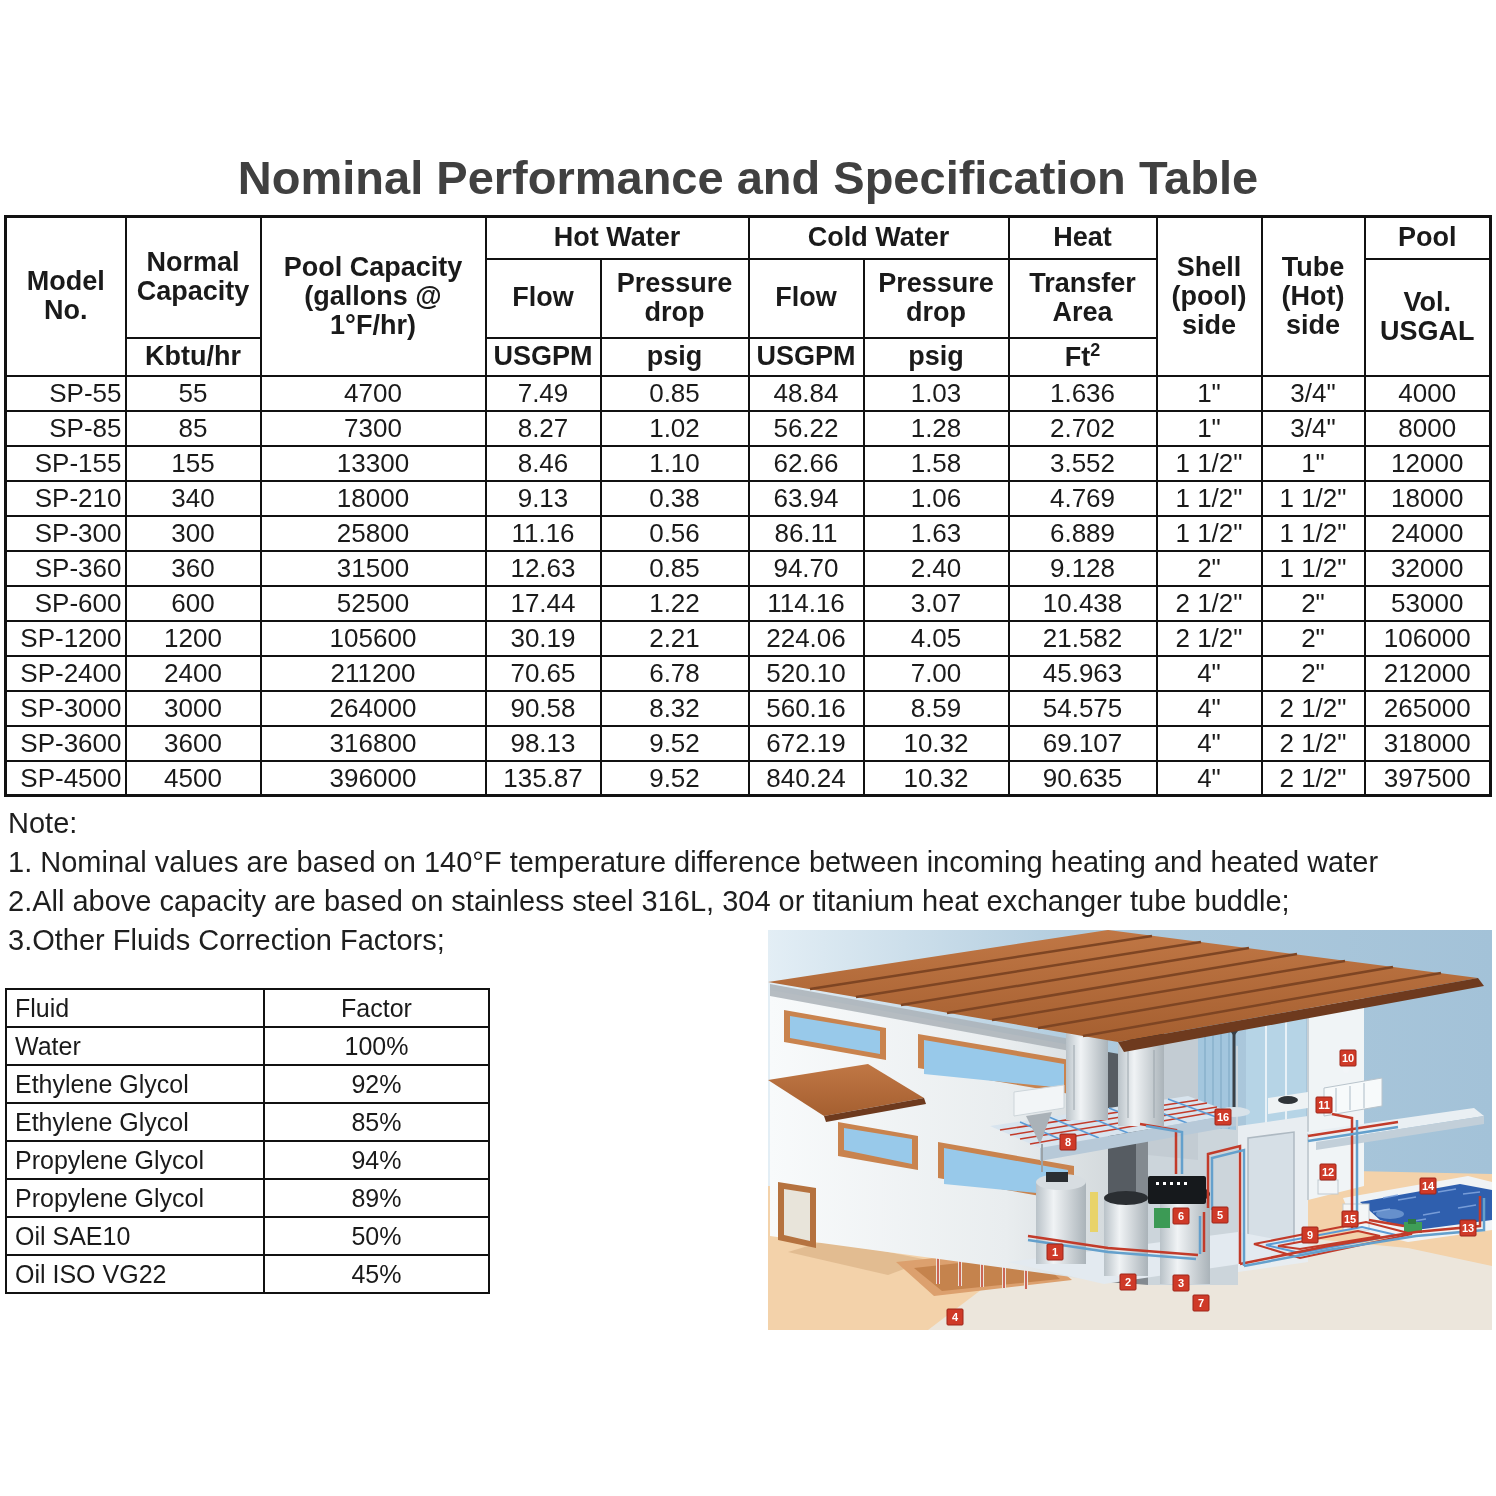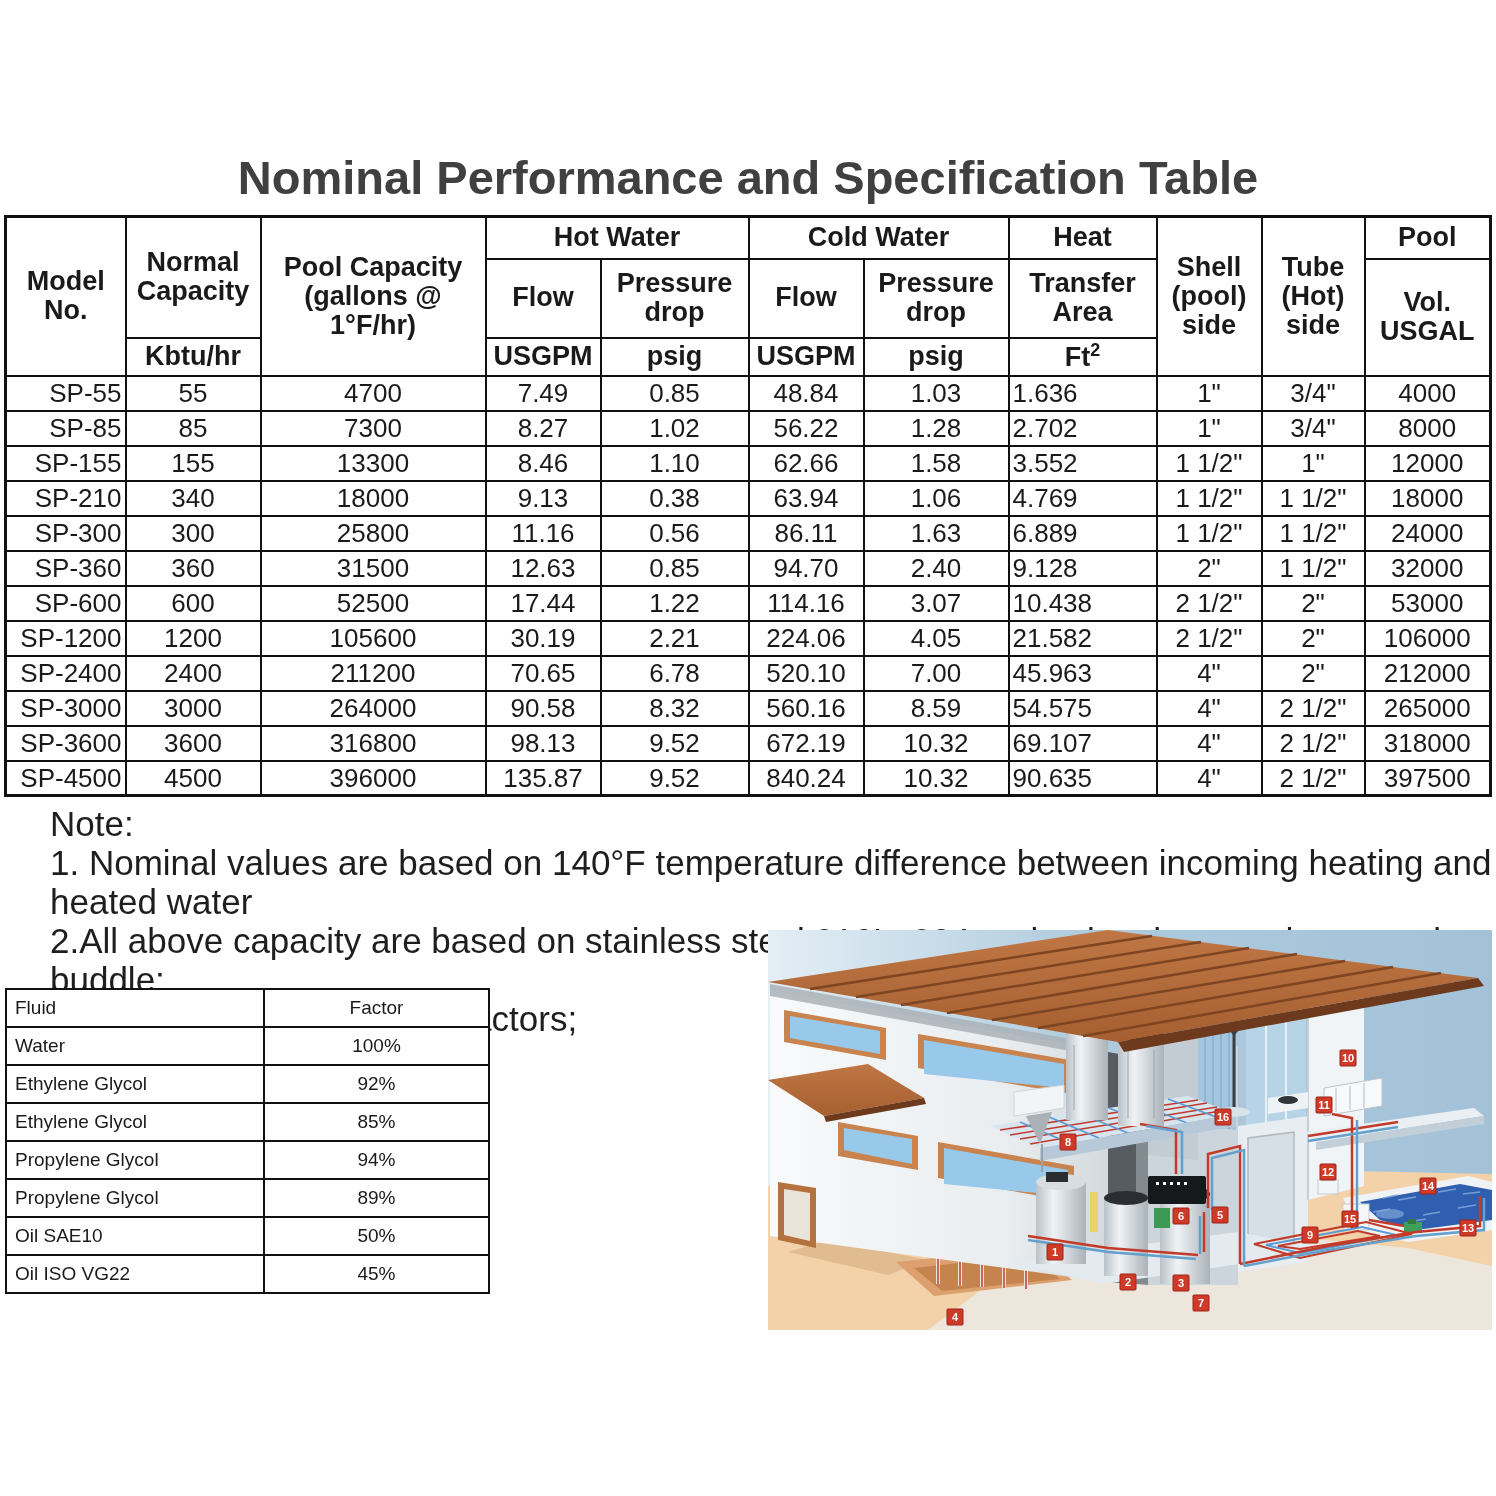--- a/index.html
+++ b/index.html
@@ -19,31 +19,31 @@
   table.spec th, table.spec td{
     border:2px solid #111;padding:1px 3px;overflow:hidden;
     font-size:26px;line-height:1.08;text-align:center;vertical-align:middle;
     background:#fff;
   }
   table.spec th{font-weight:bold;font-size:27px;}
   table.spec{border:3px solid #111;}
   tr.h1{height:42px;} tr.h2{height:79px;} tr.h3{height:38px;}
   table.spec tbody tr{height:35px;}
   table.spec tbody td:first-child{text-align:right;padding-left:7px;}
-  table.spec tbody td:nth-child(8){text-align:left;border-radius:11px;}
+  table.spec tbody td:nth-child(8){text-align:center;border-radius:11px;}
   th sup{font-size:18px;}
   
-  .notes{position:absolute;left:8px;top:804px;font-size:35px;line-height:39px;color:#1e1e1e;margin-left:42px;}
+  .notes{position:absolute;left:8px;top:804px;font-size:29px;line-height:39px;color:#1e1e1e;}
   
   table.fluid{
     position:absolute;left:5px;top:988px;width:483px;
     border-collapse:collapse;table-layout:fixed;border:2px solid #111;
   }
   table.fluid th, table.fluid td{
-    border:2px solid #111;height:36px;font-size:19px;font-weight:normal;
+    border:2px solid #111;height:36px;font-size:25px;font-weight:normal;
     padding:0 8px;vertical-align:middle;background:#fff;
   }
   table.fluid th:first-child, table.fluid td:first-child{text-align:left;}
   table.fluid th:last-child, table.fluid td:last-child{text-align:center;}
   
   .illustration{position:absolute;left:768px;top:930px;width:724px;height:400px;}
   .marker-num{font:bold 11px "Liberation Sans", sans-serif;fill:#fff;}
 </style>
 </head>
 <body>

